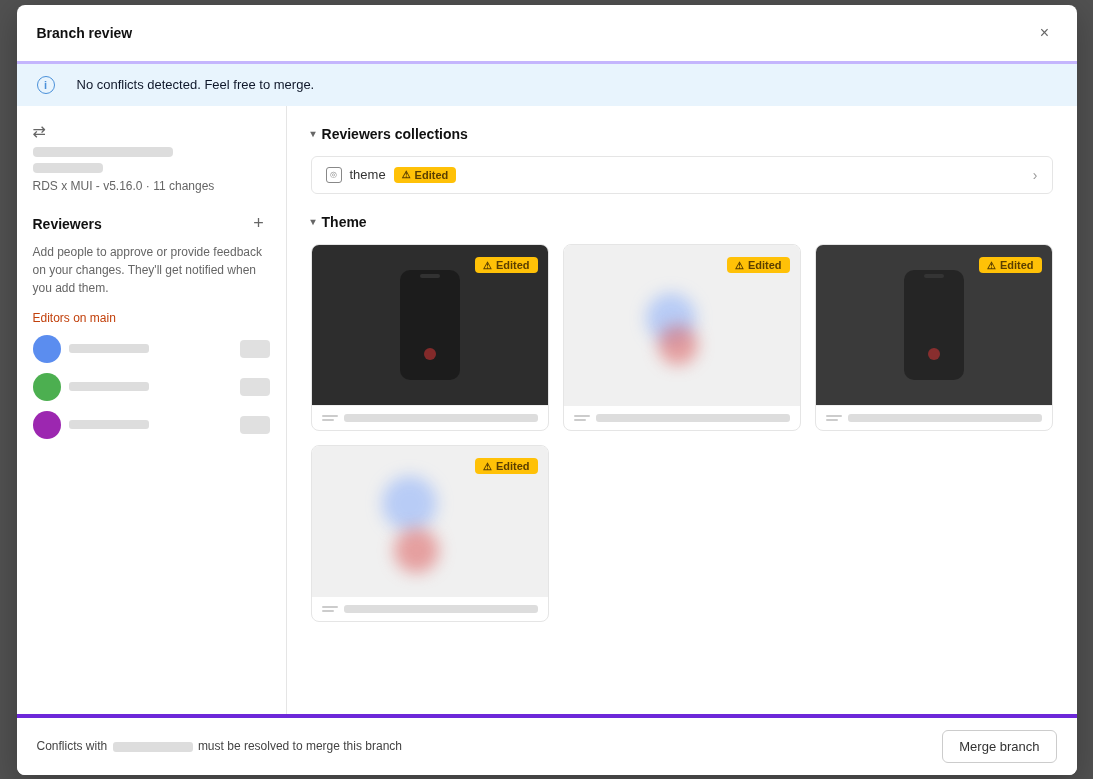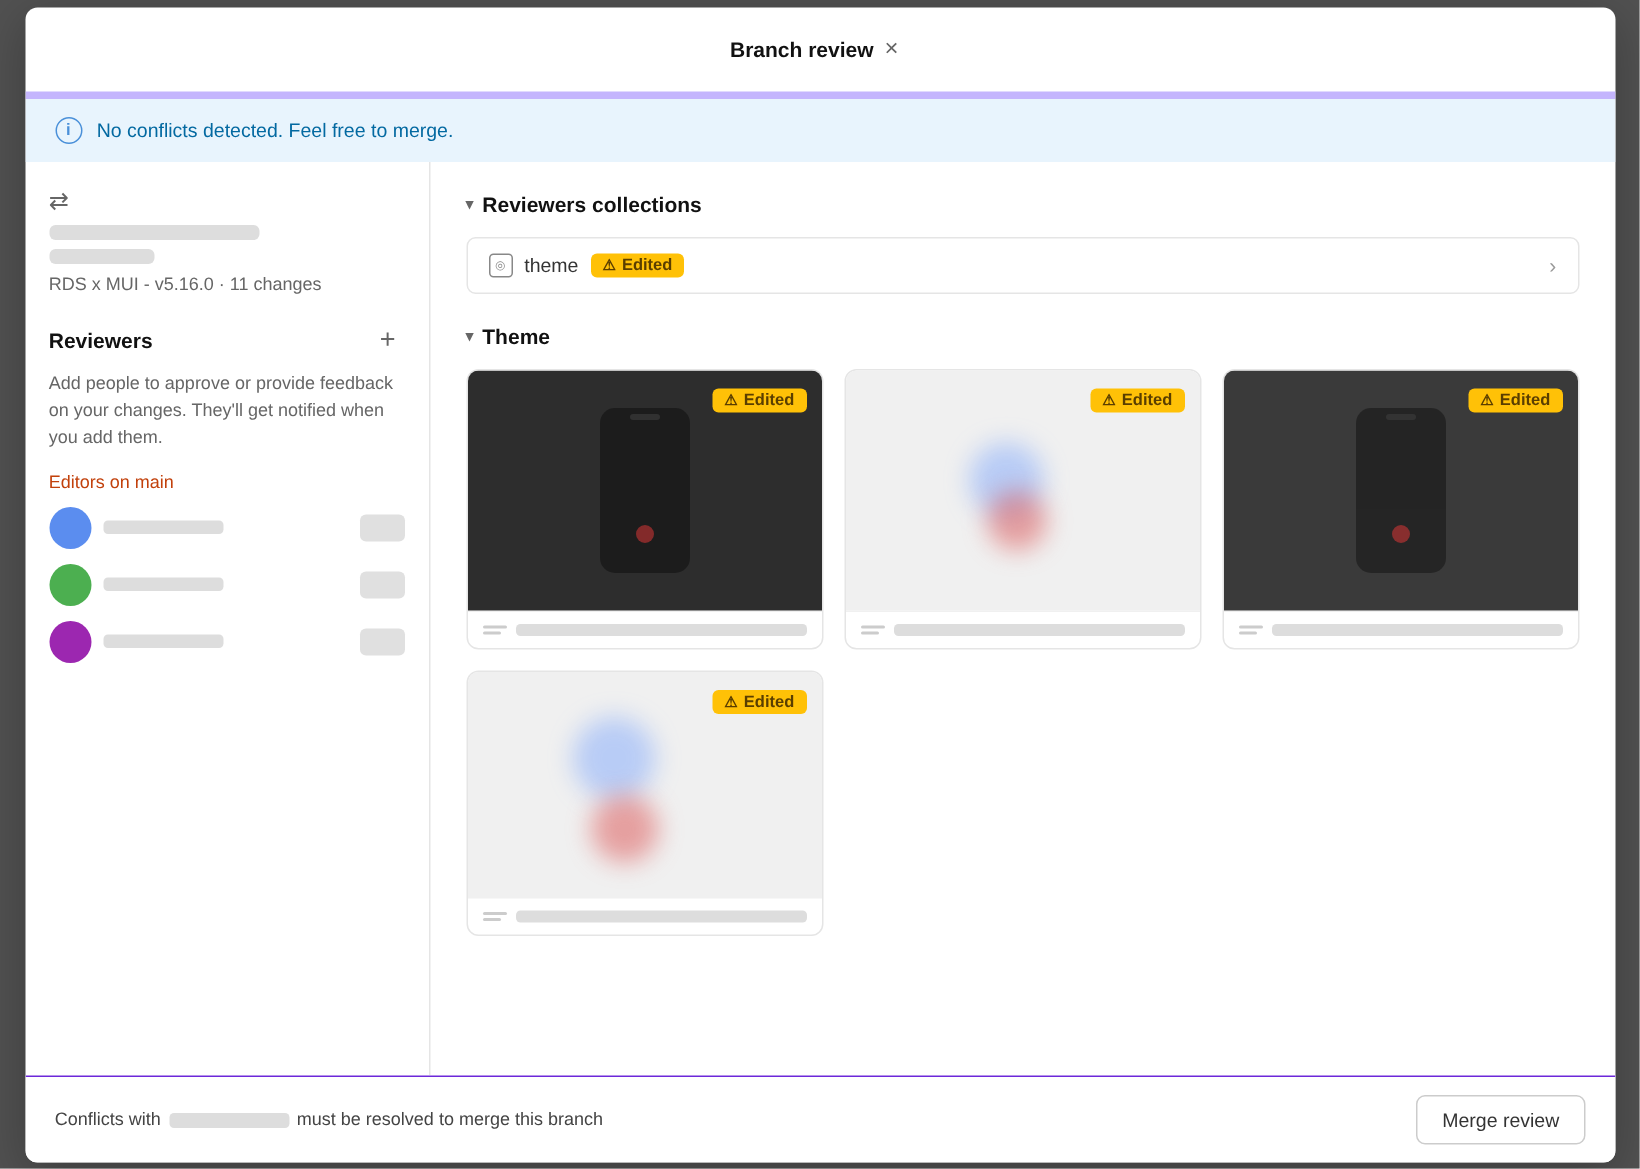--- a/index.html
+++ b/index.html
@@ -31,23 +31,23 @@
       display: flex;
       flex-direction: column;
       position: relative;
       overflow: hidden;
       box-shadow: 0 8px 32px rgba(0,0,0,0.25);
     }
 
     .modal-header {
       display: flex;
       align-items: center;
-      justify-content: center;
+      justify-content: space-between;
       padding: 16px 20px;
-      border-bottom: 5px solid #c4b5fd;
+      border-bottom: 3px solid #c4b5fd;
       flex-shrink: 0;
     }
 
     .modal-title {
       font-size: 14px;
       font-weight: 600;
       color: #111;
     }
 
     .close-btn {
@@ -82,21 +82,22 @@
       align-items: center;
       justify-content: center;
       color: #4a90d9;
       font-size: 11px;
       font-weight: bold;
       flex-shrink: 0;
     }
 
     .no-conflicts-text {
       font-size: 13px;
-      color: #0369a1;
+      color: #0f172a;
+      margin-left: 12px;
     }
 
     .modal-body {
       display: flex;
       flex: 1;
       overflow: hidden;
     }
 
     
     .sidebar {
@@ -429,21 +430,21 @@
 
     
     .bottom-card-row {
       display: grid;
       grid-template-columns: repeat(3, 1fr);
       gap: 14px;
     }
 
     
     .modal-footer {
-      border-top: 1px solid #6d28d9;
+      border-top: 4px solid #6d28d9;
       padding: 12px 20px;
       display: flex;
       align-items: center;
       justify-content: space-between;
       flex-shrink: 0;
       background: #fff;
     }
 
     .conflicts-text {
       font-size: 12px;
@@ -670,18 +671,18 @@
       </div>
     </div>
 
     <div class="modal-footer">
       <div class="conflicts-text">
         <span>Conflicts with</span>
         <span class="conflict-name-blur"></span>
         <span>must be resolved to merge this branch</span>
       </div>
       <div class="footer-buttons">
-        <button class="btn-secondary">Merge review</button>
+        <button class="btn-secondary">Merge branch</button>
       </div>
     </div>
 
   </div>
 </div>
 
 </body></html>

